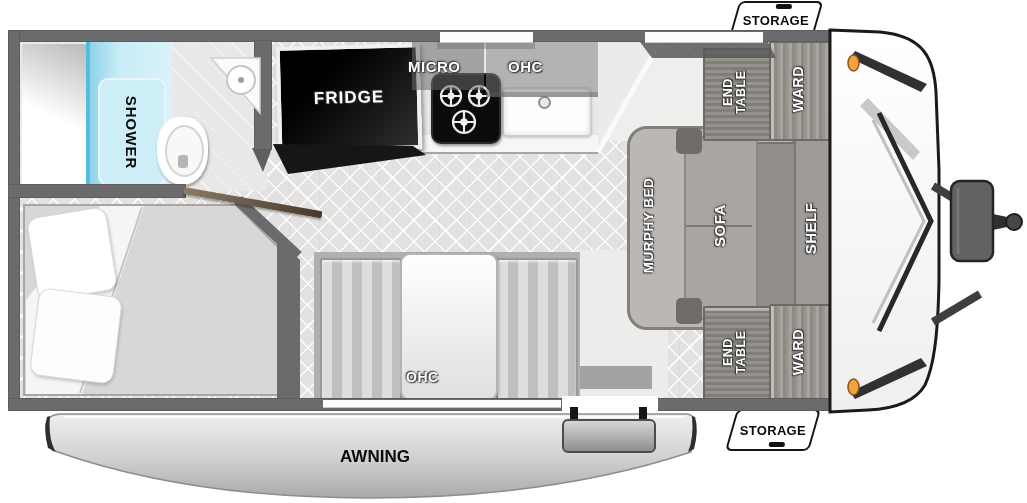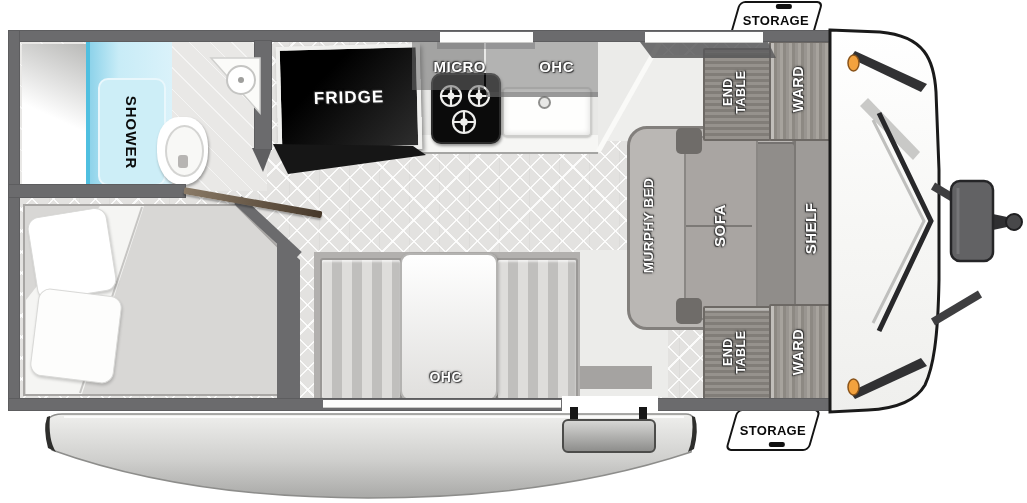--- a/index.html
+++ b/index.html
@@ -17,21 +17,21 @@
   .wall{background:#6b6b6d;box-shadow:inset 0 0 0 1px #5d5d5f;}
   .winstrip{background:#fdfdfc;border-bottom:1px solid #c9c9c7;}
   
   .lbl{color:#fff;font-weight:bold;letter-spacing:.5px;
        text-shadow:0 0 3px rgba(45,45,45,.95),1px 1px 1px rgba(45,45,45,.85),-1px -1px 1px rgba(45,45,45,.85);}
   .dark-lbl{color:#0b0b0b;font-weight:bold;text-shadow:none;}
   .vlabel{display:flex;align-items:center;justify-content:center;overflow:visible;pointer-events:none;}
   .vlabel>span{transform:rotate(-90deg);white-space:nowrap;display:block;text-align:center;}
   .vlabel.cw>span{transform:rotate(90deg);}
   .vlabel.wrap>span{white-space:normal;width:92px;line-height:1.05;}
-  .hlabel{display:flex;align-items:center;justify-content:flex-end;pointer-events:none;}
+  .hlabel{display:flex;align-items:center;justify-content:flex-start;pointer-events:none;}
   
   .wood-h{background:repeating-linear-gradient(0deg,#96928d 0 3px,#817d78 3px 6px);
           border:2px solid #6d6965;border-radius:2px;box-shadow:inset 0 3px 0 rgba(255,255,255,.35);}
   .wood-v{background:repeating-linear-gradient(90deg,#a7a39d 0 3px,#8d8983 3px 6px,#999590 6px 9px);
           border:2px solid #6d6965;border-radius:2px;box-shadow:inset 3px 0 0 rgba(255,255,255,.3);}
   .bench{background:repeating-linear-gradient(90deg,#dedddb 0 10px,#c0bfbd 10px 20px);
          border:2px solid #9a9896;border-radius:3px;box-shadow:inset 0 2px 2px rgba(255,255,255,.6);}
   .tab{background:#fff;border:2.5px solid #141414;border-radius:6px;transform:skewX(-16deg);
        display:flex;align-items:center;justify-content:center;}
   .tab>span{transform:skewX(16deg);font-weight:bold;font-size:13px;color:#0a0a0a;letter-spacing:.3px;}
@@ -218,14 +218,17 @@
   </div>
   <div class="abs vlabel wrap" style="left:703px;top:306px;width:64px;height:92px;">
     <span class="lbl" style="font-size:12.5px;">END TABLE</span>
   </div>
   <div class="abs vlabel" style="left:769px;top:304px;width:59px;height:96px;">
     <span class="lbl" style="font-size:14.5px;">WARD</span>
   </div>
   <div class="abs hlabel" style="left:406px;top:366px;width:56px;height:22px;">
     <span class="lbl" style="font-size:14px;">OHC</span>
   </div>
+  <div class="abs hlabel" style="left:340px;top:444px;width:96px;height:26px;">
+    <span class="dark-lbl" style="font-size:17px;">AWNING</span>
+  </div>
 
 </div>
 
 </body></html>

